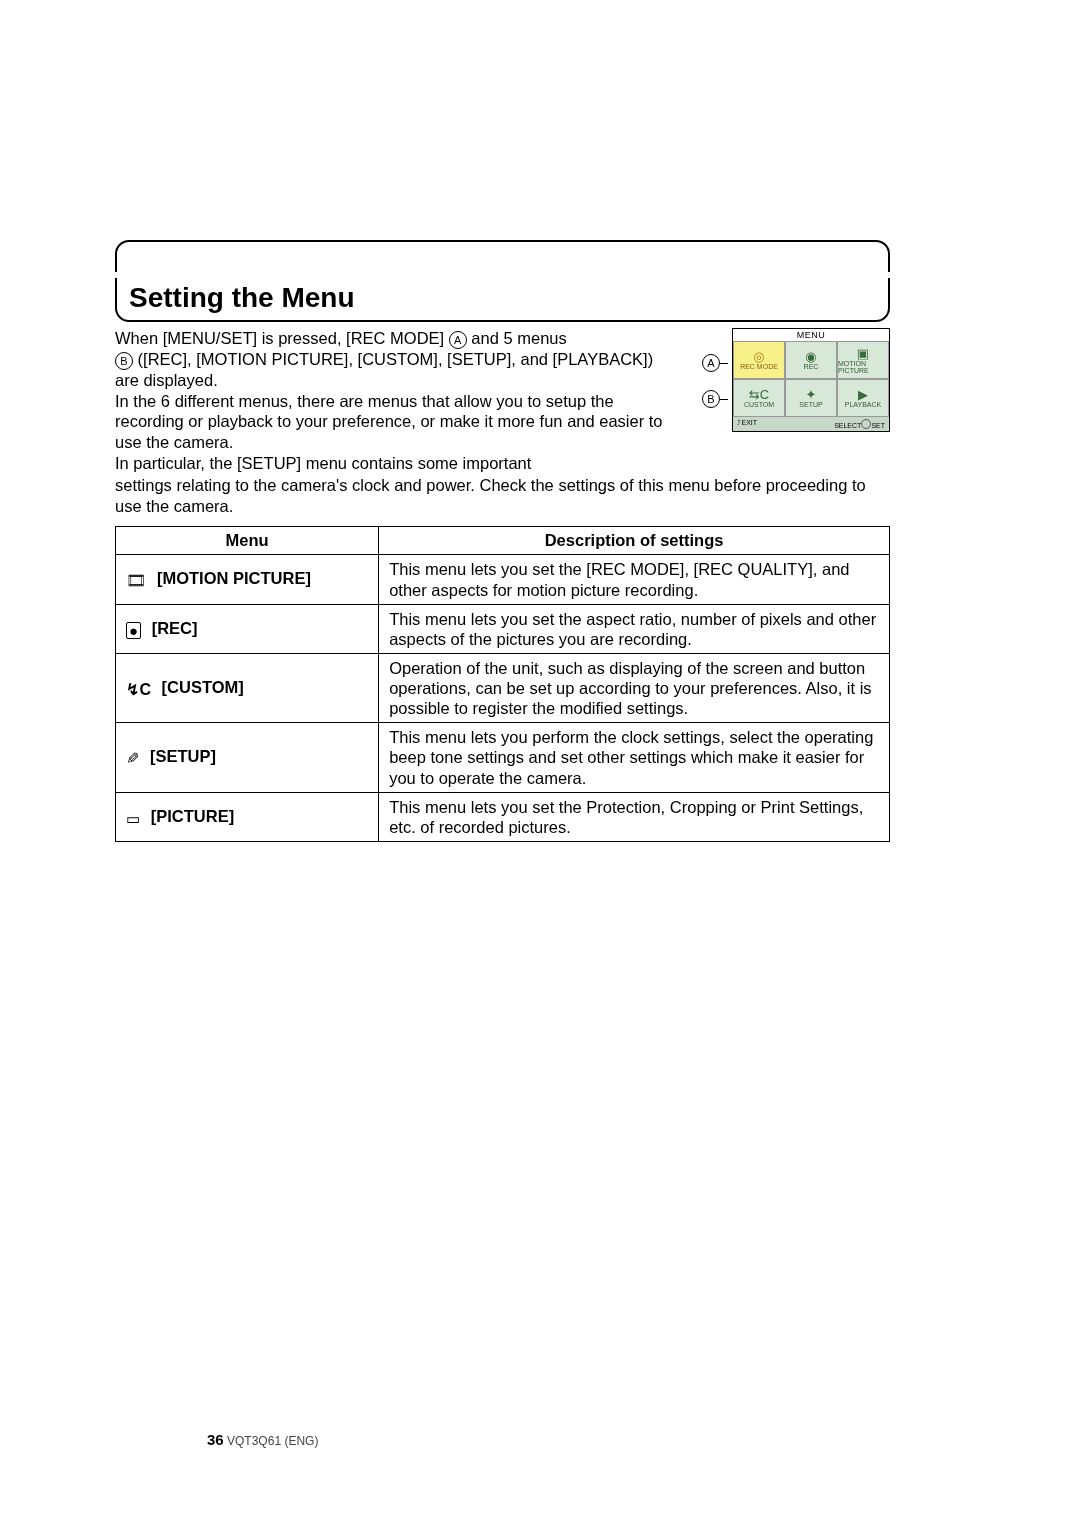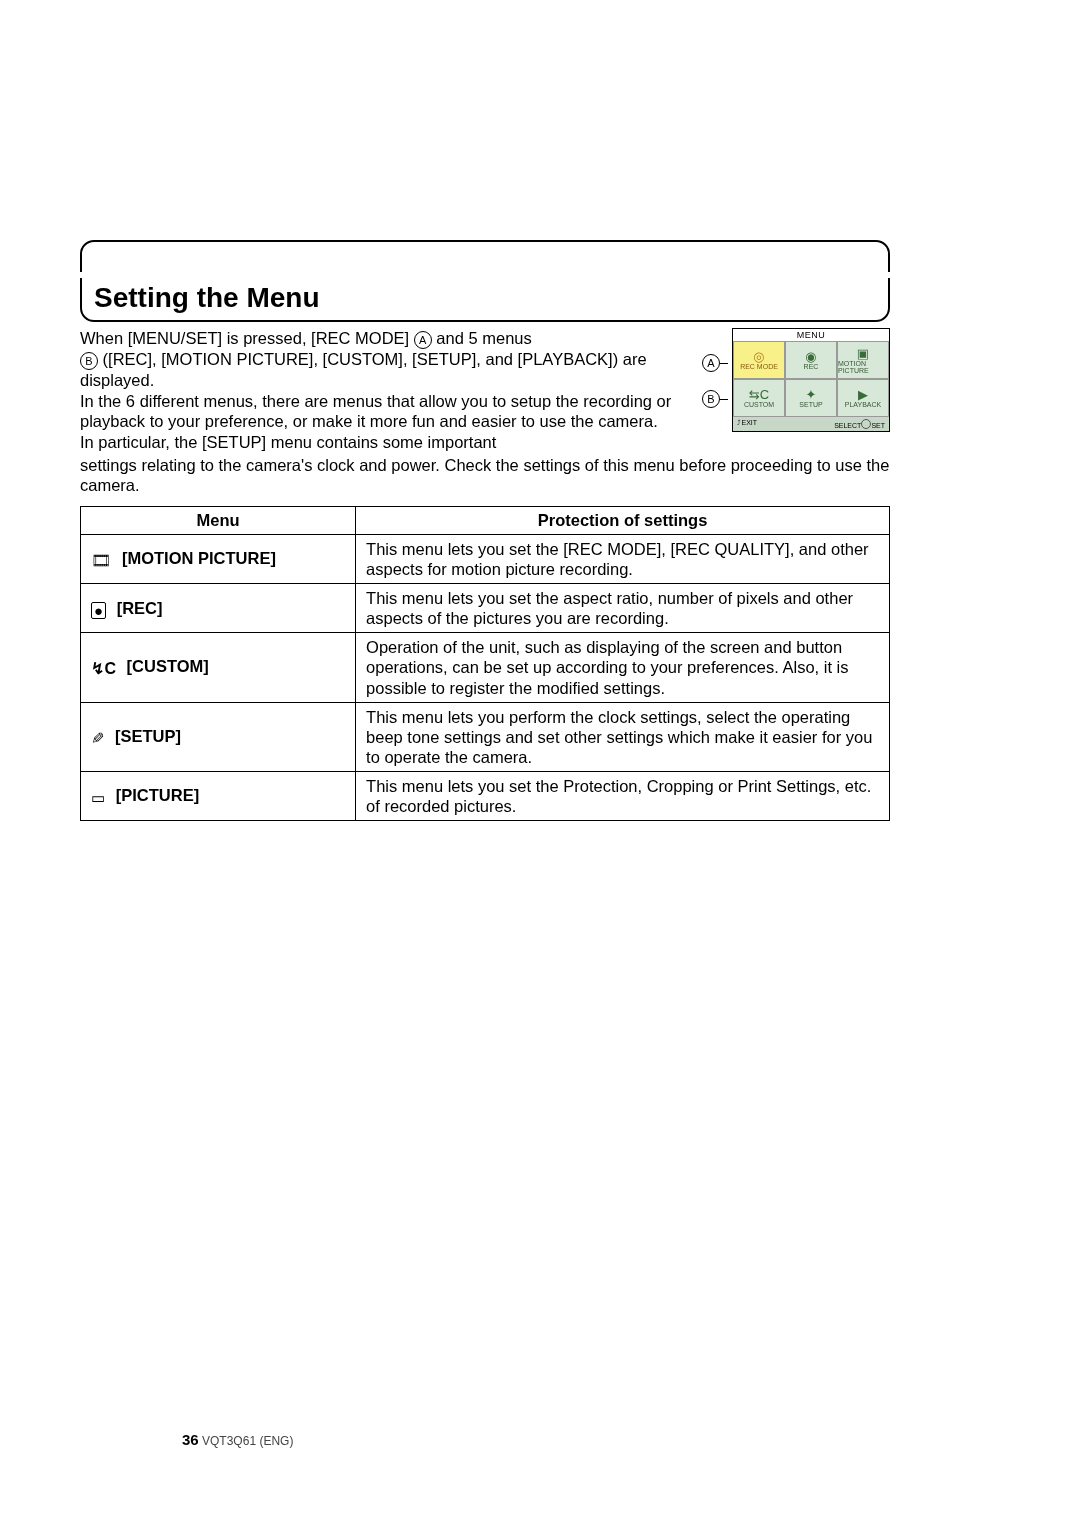--- a/index.html
+++ b/index.html
@@ -8,21 +8,21 @@
     background: #fff;
     font-family: Arial, Helvetica, sans-serif;
     color: #000;
     width: 1080px;
   }
   .page {
     width: 1080px;
     height: 1526px;
     position: relative;
     box-sizing: border-box;
-    padding: 240px 190px 0 80px;
+    padding: 240px 190px 0 115px;
   }
   .title-frame {
     border: 2px solid #000;
     border-radius: 14px;
     position: relative;
     padding: 40px 12px 6px 12px;
   }
   .title-text {
     font-size: 28px;
     font-weight: bold;
@@ -167,21 +167,21 @@
   }
   .mi.rec { font-size: 15px; border:1.3px solid #000; border-radius:2px; padding:0 2px; line-height:1; font-weight:bold;}
   .mi.motion::before { content:"🎞"; font-size:16px; }
   .mi.custom::before { content:"↯"; font-size:16px; font-weight:bold; }
   .mi.custom::after  { content:"C"; font-size:16px; font-weight:bold; }
   .mi.setup::before { content:"✎"; font-size:16px; font-weight: normal; transform: scaleX(-1); display:inline-block; }
   .mi.playback::before { content:"▭"; font-size:15px; }
   .footer {
     position: absolute;
     bottom: 78px;
-    left: 182px;
+    left: 207px;
     font-size: 12px;
     color: #444;
   }
   .footer .pn {
     font-weight: bold;
     font-size: 15px;
     color: #000;
   }
 </style>
 </head>
@@ -250,21 +250,21 @@
       </div>
     </div>
   </div>
 
   <div class="body-text" id="para3b" style="margin-top:2px;">settings relating to the camera's clock and power. Check the settings of this menu before proceeding to use the camera.</div>
 
   <table class="menu-table">
     <thead>
       <tr>
         <th>Menu</th>
-        <th>Protection of settings</th>
+        <th>Description of settings</th>
       </tr>
     </thead>
     <tbody id="tbody">
         <tr>
           <td class="menu-col"><span class="mi motion"></span><span> [MOTION PICTURE]</span></td>
           <td>This menu lets you set the [REC MODE], [REC QUALITY], and other aspects for motion picture recording.</td>
         </tr>
         <tr>
           <td class="menu-col"><span class="mi rec">●</span><span> [REC]</span></td>
           <td>This menu lets you set the aspect ratio, number of pixels and other aspects of the pictures you are recording.</td>

